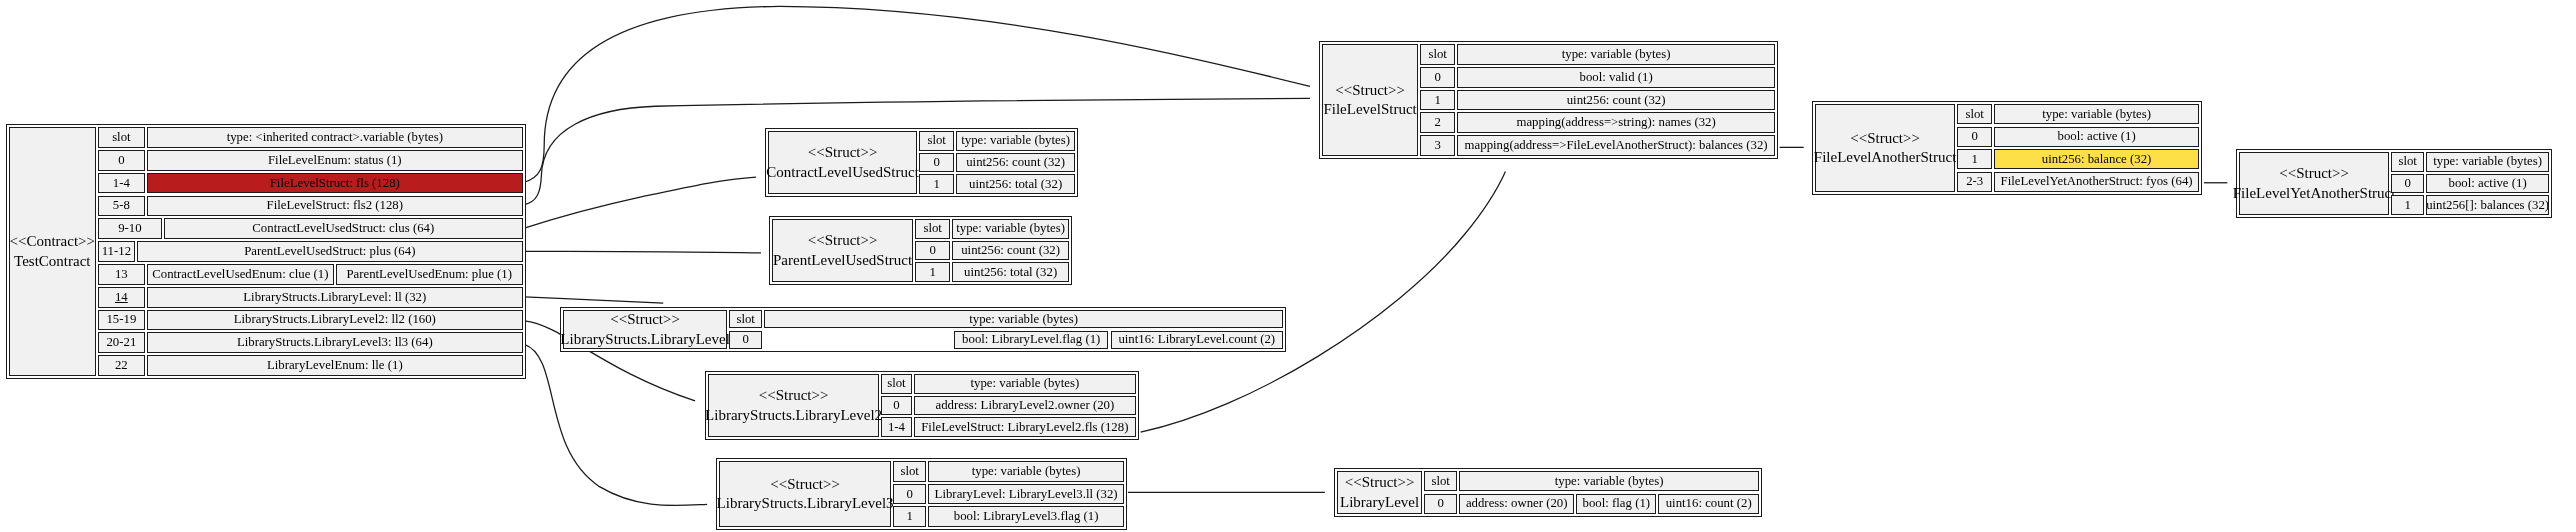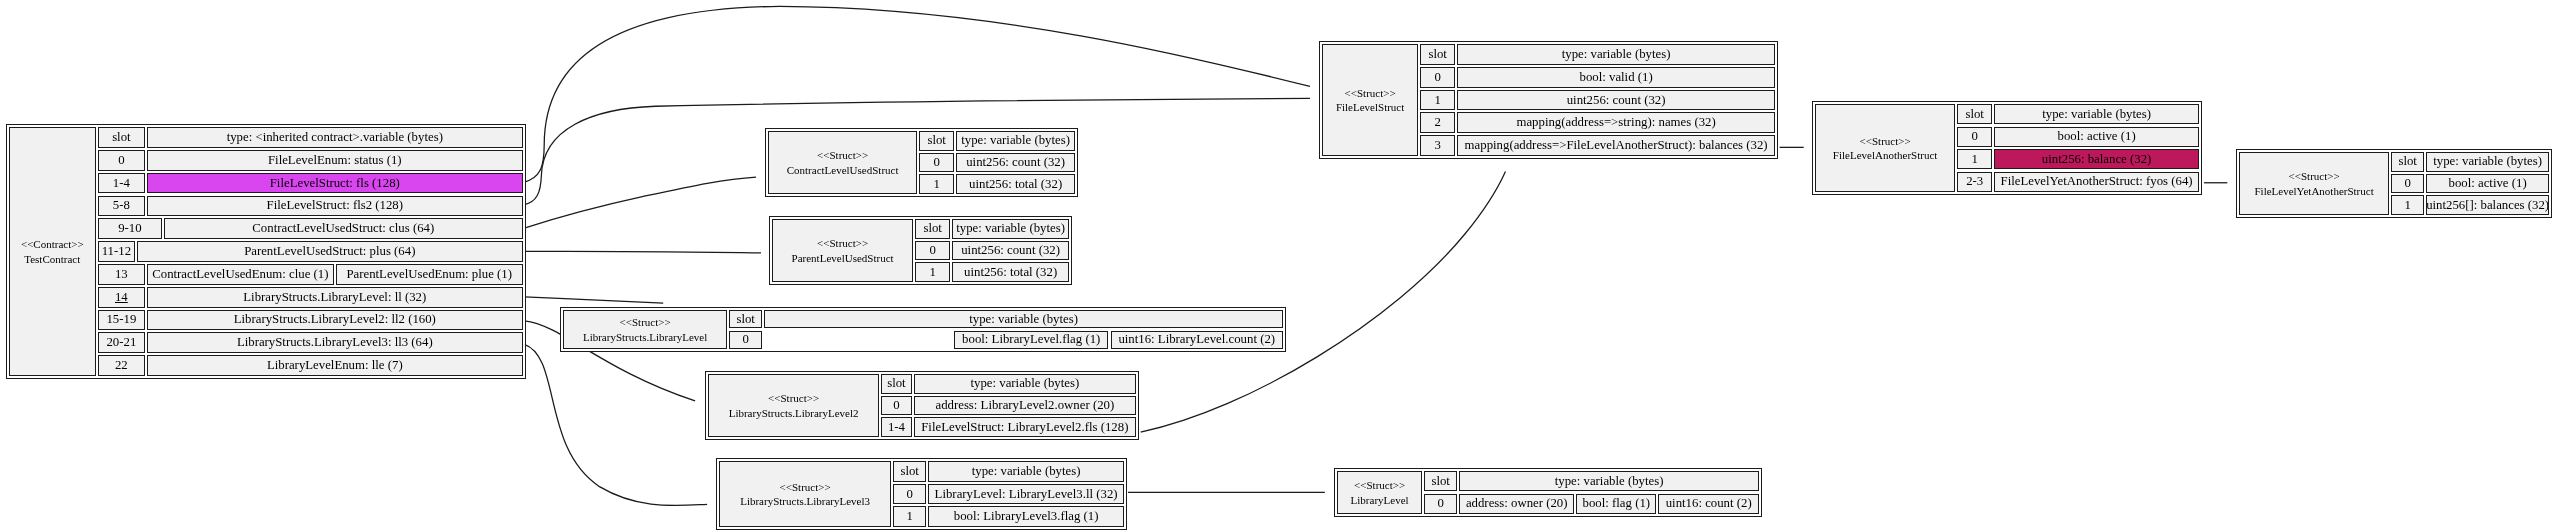--- a/index.html
+++ b/index.html
@@ -2,21 +2,21 @@
 <html style="font-size:11.3px"><head>
 <meta charset="utf-8">
 <style>
   html,body{margin:0;padding:0;background:#ffffff;}
   .canvas{position:relative;width:2576px;height:532px;background:#ffffff;
           font-family:"Liberation Serif",serif;color:#000;overflow:hidden;}
   .node{position:absolute;display:flex;gap:2.1px;padding:2.1px;
         border:1.1px solid #1b1b1b;background:#ffffff;box-sizing:border-box;}
   .label{border:1.1px solid #1b1b1b;background:#f1f1f1;display:flex;flex-direction:column;
          justify-content:center;align-items:center;text-align:center;
-         font-size:11px;line-height:1.3;flex:none;box-sizing:border-box;}
+         font-size:15px;line-height:1.3;flex:none;box-sizing:border-box;}
   .rows{display:flex;flex-direction:column;gap:2.1px;flex:1;min-width:0;}
   .row{display:flex;gap:2.1px;flex:1;min-height:0;}
   .cell{border:1.1px solid #1b1b1b;background:#f1f1f1;display:flex;align-items:center;
         justify-content:center;font-size:12.8px;white-space:nowrap;box-sizing:border-box;
         overflow:hidden;}
   .slotc{flex:none;}
   svg.edges{position:absolute;left:0;top:0;width:2576px;height:532px;pointer-events:none;}
   svg.edges path{fill:none;stroke-width:1.8px;}
 </style>
 </head>
@@ -50,21 +50,21 @@
         <div class="row">
           <div class="cell slotc" style="width: 47px; background: rgb(241, 241, 241); border-color: rgb(27, 27, 27);">slot</div>
           <div class="cell" style="flex: 1 1 0px; background: rgb(241, 241, 241); border-color: rgb(27, 27, 27);">type: &lt;inherited contract&gt;.variable (bytes)</div>
         </div>
         <div class="row">
           <div class="cell slotc" style="width: 47px; background: rgb(241, 241, 241); border-color: rgb(27, 27, 27);">0</div>
           <div class="cell" style="flex: 1 1 0px; background: rgb(241, 241, 241); border-color: rgb(27, 27, 27);">FileLevelEnum: status (1)</div>
         </div>
         <div class="row">
           <div class="cell slotc" style="width: 47px; background: rgb(241, 241, 241); border-color: rgb(27, 27, 27);">1-4</div>
-          <div class="cell" style="flex: 1 1 0px; background: #d946ef; border-color: rgb(27, 27, 27);">FileLevelStruct: fls (128)</div>
+          <div class="cell" style="flex: 1 1 0px; background: #b91c1c; border-color: rgb(27, 27, 27);">FileLevelStruct: fls (128)</div>
         </div>
         <div class="row">
           <div class="cell slotc" style="width: 47px; background: rgb(241, 241, 241); border-color: rgb(27, 27, 27);">5-8</div>
           <div class="cell" style="flex: 1 1 0px; background: rgb(241, 241, 241); border-color: rgb(27, 27, 27);">FileLevelStruct: fls2 (128)</div>
         </div>
         <div class="row">
           <div class="cell slotc" style="width: 64px; background: rgb(241, 241, 241); border-color: rgb(27, 27, 27);">9-10</div>
           <div class="cell" style="flex: 1 1 0px; background: rgb(241, 241, 241); border-color: rgb(27, 27, 27);">ContractLevelUsedStruct: clus (64)</div>
         </div>
         <div class="row">
@@ -83,21 +83,21 @@
         <div class="row">
           <div class="cell slotc" style="width: 47px; background: rgb(241, 241, 241); border-color: rgb(27, 27, 27);">15-19</div>
           <div class="cell" style="flex: 1 1 0px; background: rgb(241, 241, 241); border-color: rgb(27, 27, 27);">LibraryStructs.LibraryLevel2: ll2 (160)</div>
         </div>
         <div class="row">
           <div class="cell slotc" style="width: 47px; background: rgb(241, 241, 241); border-color: rgb(27, 27, 27);">20-21</div>
           <div class="cell" style="flex: 1 1 0px; background: rgb(241, 241, 241); border-color: rgb(27, 27, 27);">LibraryStructs.LibraryLevel3: ll3 (64)</div>
         </div>
         <div class="row">
           <div class="cell slotc" style="width: 47px; background: rgb(241, 241, 241); border-color: rgb(27, 27, 27);">22</div>
-          <div class="cell" style="flex: 1 1 0px; background: rgb(241, 241, 241); border-color: rgb(27, 27, 27);">LibraryLevelEnum: lle (7)</div>
+          <div class="cell" style="flex: 1 1 0px; background: rgb(241, 241, 241); border-color: rgb(27, 27, 27);">LibraryLevelEnum: lle (1)</div>
         </div>
       </div>
     </div>
   <div class="node" style="left: 765px; top: 128px; width: 313px; height: 69px; background: rgb(255, 255, 255); border-color: rgb(27, 27, 27);">
       <div class="label" style="width: 149px; background: rgb(241, 241, 241); border-color: rgb(27, 27, 27);">
         <span>&lt;&lt;Struct&gt;&gt;</span>
         <span>ContractLevelUsedStruct</span>
       </div>
       <div class="rows">
         <div class="row">
@@ -247,21 +247,21 @@
         <div class="row">
           <div class="cell slotc" style="width: 35px; background: rgb(241, 241, 241); border-color: rgb(27, 27, 27);">slot</div>
           <div class="cell" style="flex: 1 1 0px; background: rgb(241, 241, 241); border-color: rgb(27, 27, 27);">type: variable (bytes)</div>
         </div>
         <div class="row">
           <div class="cell slotc" style="width: 35px; background: rgb(241, 241, 241); border-color: rgb(27, 27, 27);">0</div>
           <div class="cell" style="flex: 1 1 0px; background: rgb(241, 241, 241); border-color: rgb(27, 27, 27);">bool: active (1)</div>
         </div>
         <div class="row">
           <div class="cell slotc" style="width: 35px; background: rgb(241, 241, 241); border-color: rgb(27, 27, 27);">1</div>
-          <div class="cell" style="flex: 1 1 0px; background: #be185d; border-color: rgb(27, 27, 27);">uint256: balance (32)</div>
+          <div class="cell" style="flex: 1 1 0px; background: #fde047; border-color: rgb(27, 27, 27);">uint256: balance (32)</div>
         </div>
         <div class="row">
           <div class="cell slotc" style="width: 35px; background: rgb(241, 241, 241); border-color: rgb(27, 27, 27);">2-3</div>
           <div class="cell" style="flex: 1 1 0px; background: rgb(241, 241, 241); border-color: rgb(27, 27, 27);">FileLevelYetAnotherStruct: fyos (64)</div>
         </div>
       </div>
     </div>
   <div class="node" style="left: 2236px; top: 149px; width: 316px; height: 69px; background: rgb(255, 255, 255); border-color: rgb(27, 27, 27);">
       <div class="label" style="width: 150px; background: rgb(241, 241, 241); border-color: rgb(27, 27, 27);">
         <span>&lt;&lt;Struct&gt;&gt;</span>

